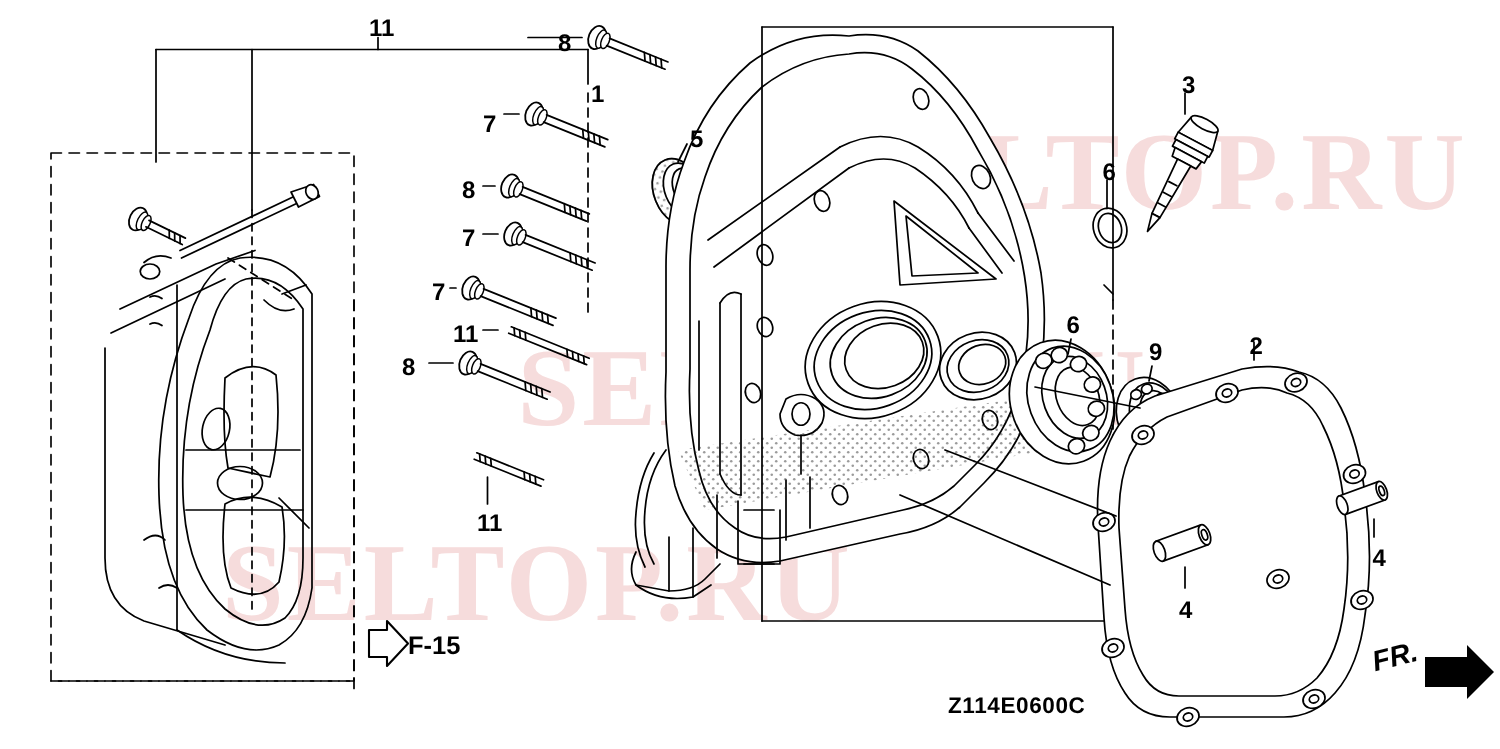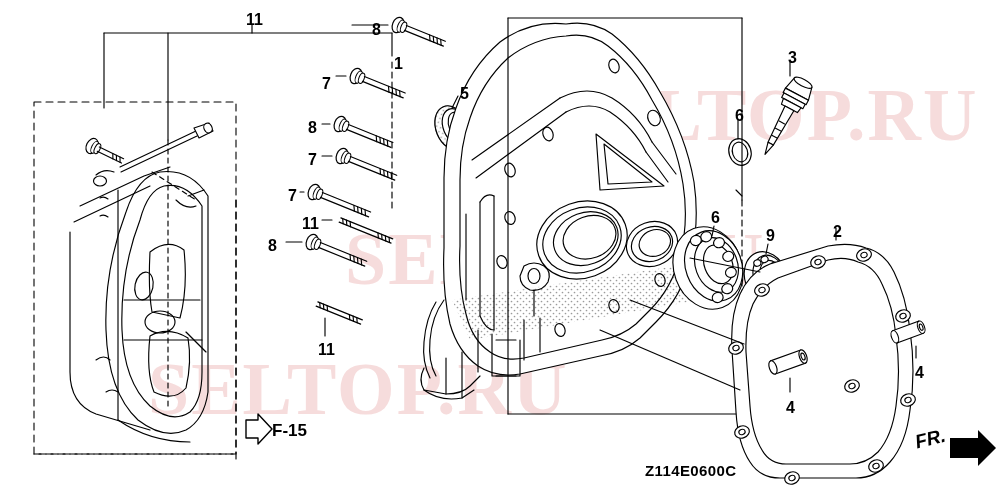--- a/index.html
+++ b/index.html
@@ -53,21 +53,21 @@
     font-weight:bold;
     font-size:16px;
     color:#000;
     z-index:6;
     line-height:1;
     white-space:nowrap;
   }
 
   .code{
     position:absolute;
-    left:645px;top:462px;
+    left:632px;top:462px;
     font-family:"Liberation Sans", sans-serif;
     font-weight:bold;
     font-size:15px;
     letter-spacing:.4px;
     color:#000;
     z-index:6;
   }
   .fr{
     position:absolute;
     left:915px;top:428px;

